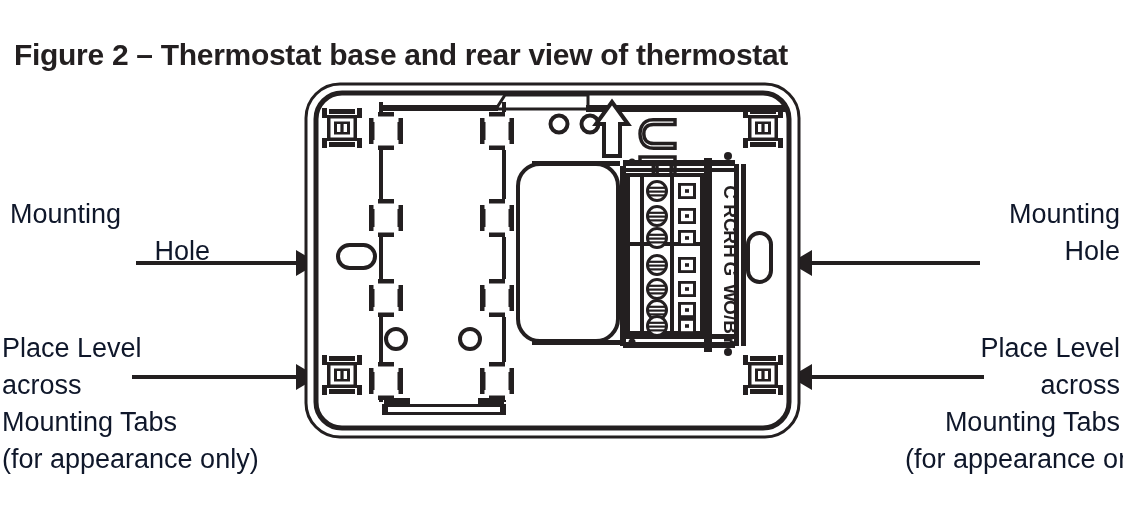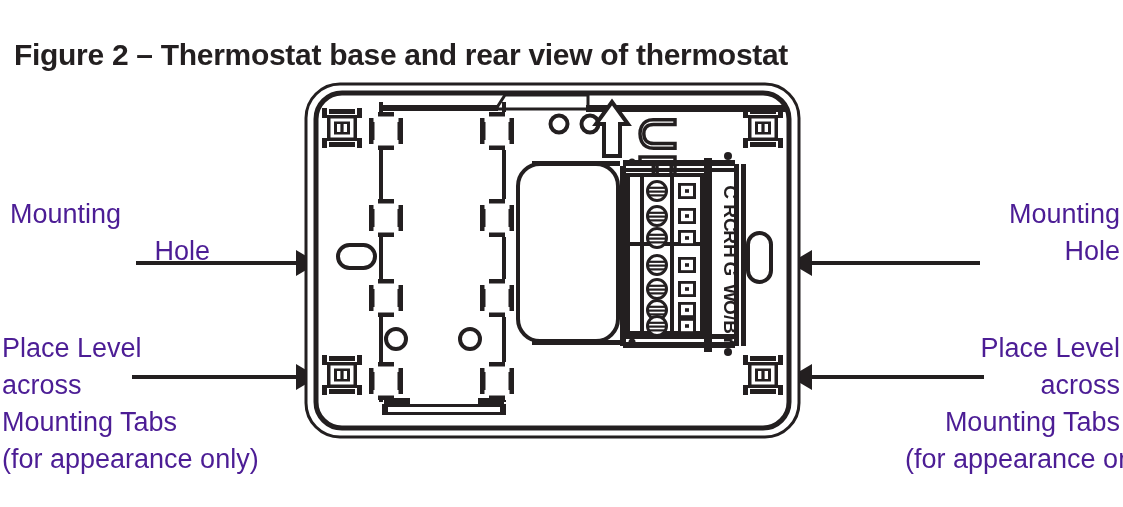--- a/index.html
+++ b/index.html
@@ -32,21 +32,21 @@
     white-space: nowrap;
     font-family: "Liberation Sans", sans-serif;
     margin-top: 32px;
   }
 
   
   .callout {
     position: absolute;
     font-size: 27px;
     line-height: 37px;
-    color: #4c1d95;
+    color: #0f172a;
     white-space: nowrap;
   }
   .callout.left  { text-align: right; }
   .callout.right { text-align: left; }
 
   .callout-line { display: block; }
 
   
   #label-mounting-hole-left {
     left: 10px; top: 196px; width: 200px; text-align: right;

